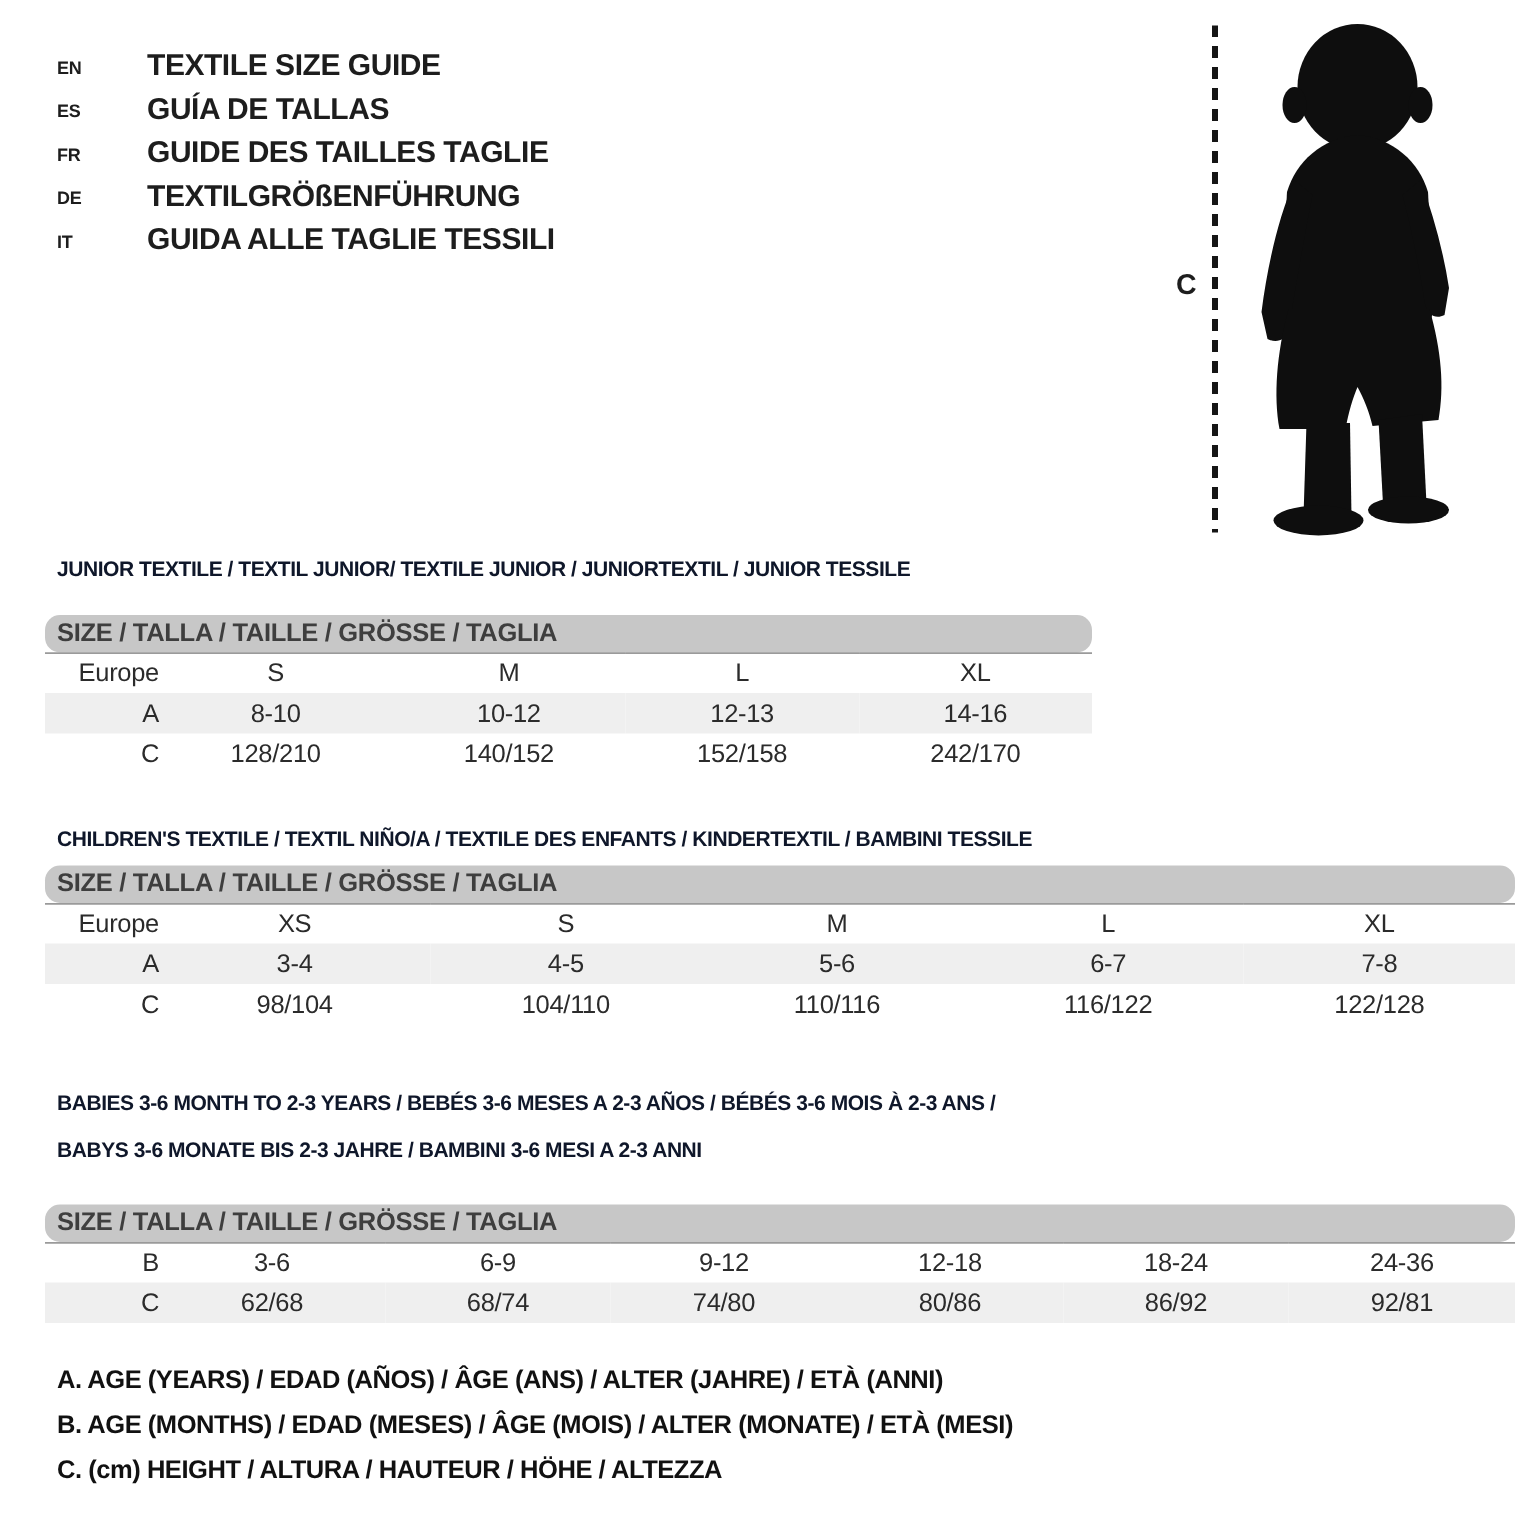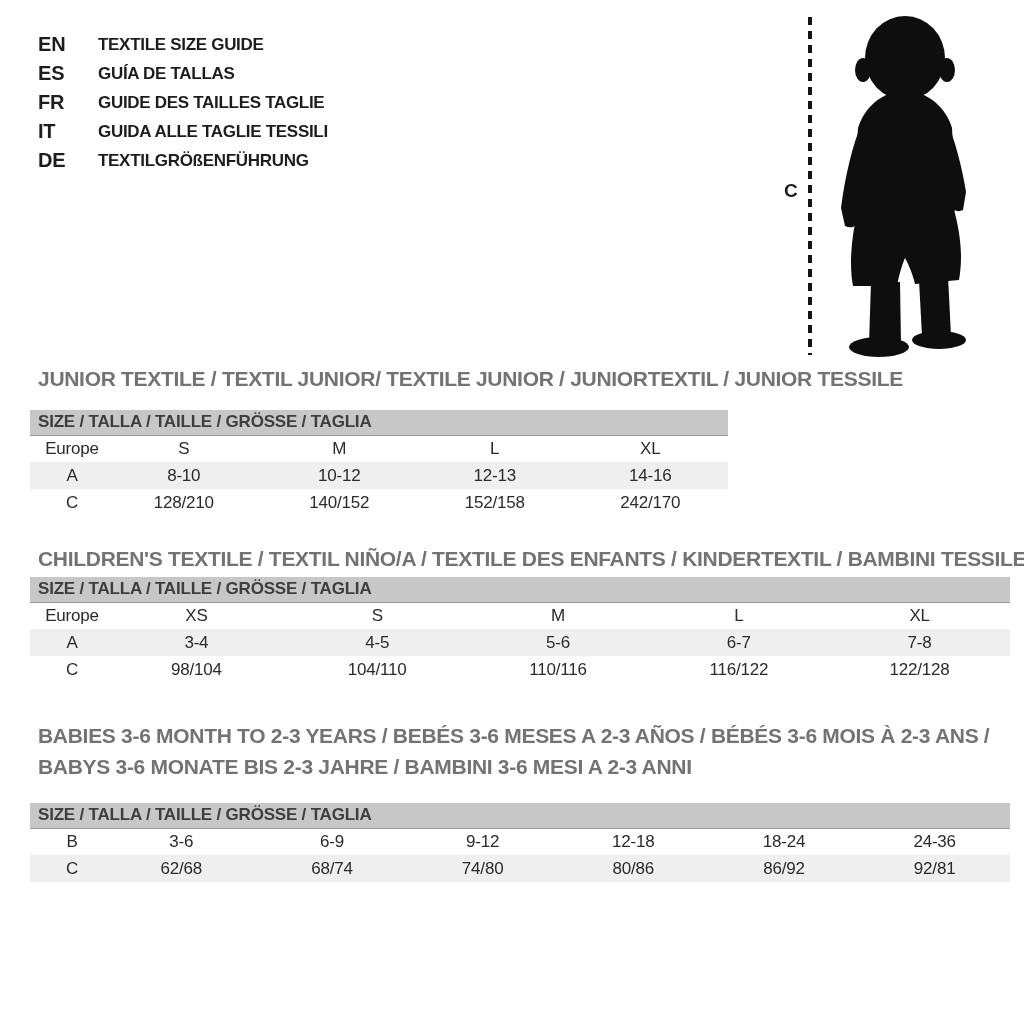--- a/index.html
+++ b/index.html
@@ -5,56 +5,56 @@
   * { margin:0; padding:0; box-sizing:border-box; }
   html,body { background:#ffffff; }
   .page {
     position:relative; width:1024px; height:1024px; background:#ffffff;
     font-family:"Liberation Sans", sans-serif; color:#1d1d1d; overflow:hidden;
   }
 
   
   .lang-list { position:absolute; top:30px; left:38px; }
   .lang-row { display:flex; height:29px; align-items:center; }
-  .lang-code { width:60px; font-size:20px; font-weight:700; letter-spacing:-0.2px; }
-  .lang-title { font-size:17px; font-weight:700; letter-spacing:-0.3px; white-space:nowrap; }
+  .lang-code { width:60px; font-size:12px; font-weight:700; letter-spacing:-0.2px; }
+  .lang-title { font-size:20px; font-weight:700; letter-spacing:-0.3px; white-space:nowrap; }
 
   
   .figure { position:absolute; top:12px; left:780px; width:216px; height:352px; }
   .figure-label { position:absolute; left:4px; top:168px; font-size:19px; font-weight:700; }
   .dash-line {
     position:absolute; left:28px; top:5px; width:4px; height:338px;
     background:repeating-linear-gradient(to bottom, #151515 0 8px, transparent 8px 14px);
   }
   .baby { position:absolute; left:45px; top:2px; width:160px; height:345px; }
   .baby * { fill:#0e0e0e; }
 
   
   .sec { position:absolute; left:30px; }
   .sec1 { top:369px; width:698px; }
   .sec2 { top:549px; width:980px; }
   .sec3 { top:720px; width:980px; }
   .sec-heading {
-    font-size:21px; font-weight:700; letter-spacing:-0.3px; line-height:20px;
-    color:#737373; padding-left:8px; white-space:nowrap;
+    font-size:14px; font-weight:700; letter-spacing:-0.3px; line-height:20px;
+    color:#0f172a; padding-left:8px; white-space:nowrap;
   }
   .sec1 .sec-heading { margin-bottom:21px; }
   .sec2 .sec-heading { margin-bottom:8px; }
   .sec3 .sec-heading { line-height:31px; margin-bottom:21px; }
 
   
   .size-table { width:100%; border-collapse:collapse; table-layout:fixed; font-size:17px; color:#2b2b2b; }
   .size-table col.label-col { width:76px; }
   .size-table th.bar {
     background:#c7c7c7; border-bottom:1px solid #9a9a9a; height:25px;
     text-align:left; padding:0 0 0 8px; font-weight:700; font-size:17px;
-    letter-spacing:-0.2px; color:#3e3e3e;
+    letter-spacing:-0.2px; color:#3e3e3e;border-radius:10px;
   }
   .size-table td { height:27px; text-align:center; padding:0; letter-spacing:-0.2px; }
-  .size-table td.lbl { text-align:center; padding-left:8px; }
+  .size-table td.lbl { text-align:right; padding-left:8px; }
   .size-table tr.shaded { background:#efefef; }
 
   
   .legend { position:absolute; top:905px; left:38px; }
   .legend-line { font-size:17px; font-weight:700; letter-spacing:-0.3px; line-height:30px; white-space:nowrap; color:#111; }
 </style>
 </head>
 <body>
 
 <div class="page">
@@ -66,26 +66,26 @@
     </div>
     <div class="lang-row">
       <span class="lang-code">ES</span>
       <span class="lang-title">GUÍA DE TALLAS</span>
     </div>
     <div class="lang-row">
       <span class="lang-code">FR</span>
       <span class="lang-title">GUIDE DES TAILLES TAGLIE</span>
     </div>
     <div class="lang-row">
+      <span class="lang-code">DE</span>
+      <span class="lang-title">TEXTILGRÖßENFÜHRUNG</span>
+    </div>
+    <div class="lang-row">
       <span class="lang-code">IT</span>
       <span class="lang-title">GUIDA ALLE TAGLIE TESSILI</span>
-    </div>
-    <div class="lang-row">
-      <span class="lang-code">DE</span>
-      <span class="lang-title">TEXTILGRÖßENFÜHRUNG</span>
     </div>
   </div>
 
   <div class="figure">
     <span class="figure-label">C</span>
     <div class="dash-line"></div>
     <svg class="baby" viewBox="0 0 160 345" xmlns="http://www.w3.org/2000/svg" aria-hidden="true">
       <ellipse cx="80" cy="44" rx="40" ry="42"></ellipse>
       <ellipse cx="38" cy="56" rx="8" ry="12"></ellipse>
       <ellipse cx="122" cy="56" rx="8" ry="12"></ellipse>
@@ -222,14 +222,19 @@
           <td>68/74</td>
           <td>74/80</td>
           <td>80/86</td>
           <td>86/92</td>
           <td>92/81</td>
         </tr>
       </tbody>
     </table>
   </section>
 
+  <footer class="legend">
+    <div class="legend-line">A. AGE (YEARS) / EDAD (AÑOS) / ÂGE (ANS) / ALTER (JAHRE) / ETÀ (ANNI)</div>
+    <div class="legend-line">B. AGE (MONTHS) / EDAD (MESES) / ÂGE (MOIS) / ALTER (MONATE) / ETÀ (MESI)</div>
+    <div class="legend-line">C. (cm) HEIGHT / ALTURA / HAUTEUR / HÖHE / ALTEZZA</div>
+  </footer>
 
 </div>
 
 </body></html>

